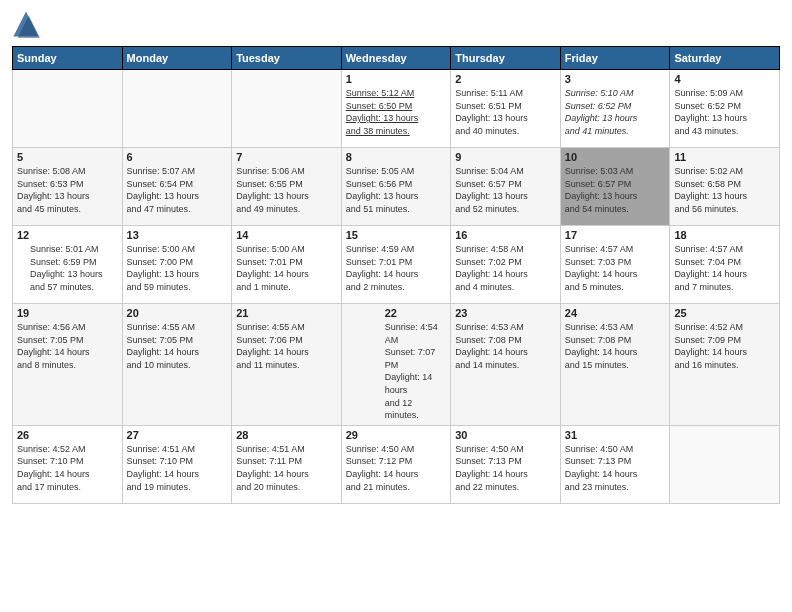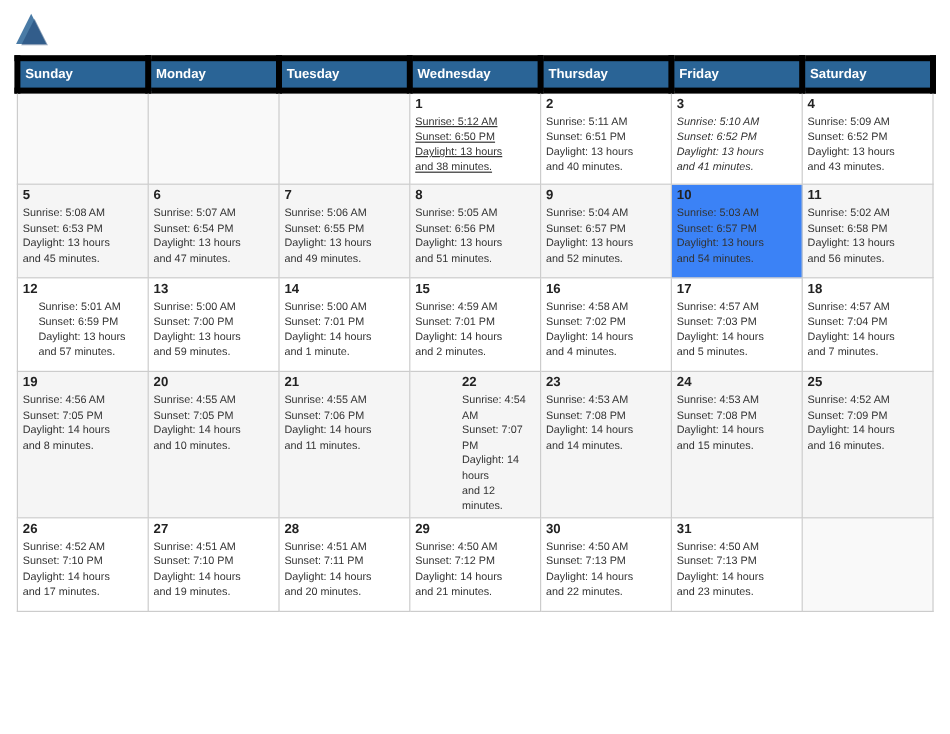--- a/index.html
+++ b/index.html
@@ -57,21 +57,21 @@
       border-collapse: collapse;
       table-layout: fixed;
     }
     .calendar th {
       background: #2a6496;
       color: #fff;
       font-size: 11px;
       font-weight: bold;
       padding: 5px 4px;
       text-align: left;
-      border: 5px solid #000000;
+      border: 1px solid #000000;
     }
     .calendar td {
       vertical-align: top;
       border: 1px solid #ccc;
       padding: 3px 4px;
       height: 78px;
       background: #fff;
       font-size: 9.5px;
       color: #333;
     }
@@ -193,21 +193,21 @@
 Daylight: 13 hours
 and 51 minutes.</div>
           </td>
           <td style="background: rgb(245, 245, 245);">
             <span class="day-num">9</span>
             <div class="day-info" style="white-space: pre-line;">Sunrise: 5:04 AM
 Sunset: 6:57 PM
 Daylight: 13 hours
 and 52 minutes.</div>
           </td>
-          <td style="background: #3b82f6;">
+          <td style="background: #a3a3a3;">
             <span class="day-num">10</span>
             <div class="day-info" style="white-space: pre-line;">Sunrise: 5:03 AM
 Sunset: 6:57 PM
 Daylight: 13 hours
 and 54 minutes.</div>
           </td>
           <td style="background: rgb(245, 245, 245);">
             <span class="day-num">11</span>
             <div class="day-info" style="white-space: pre-line;">Sunrise: 5:02 AM
 Sunset: 6:58 PM

